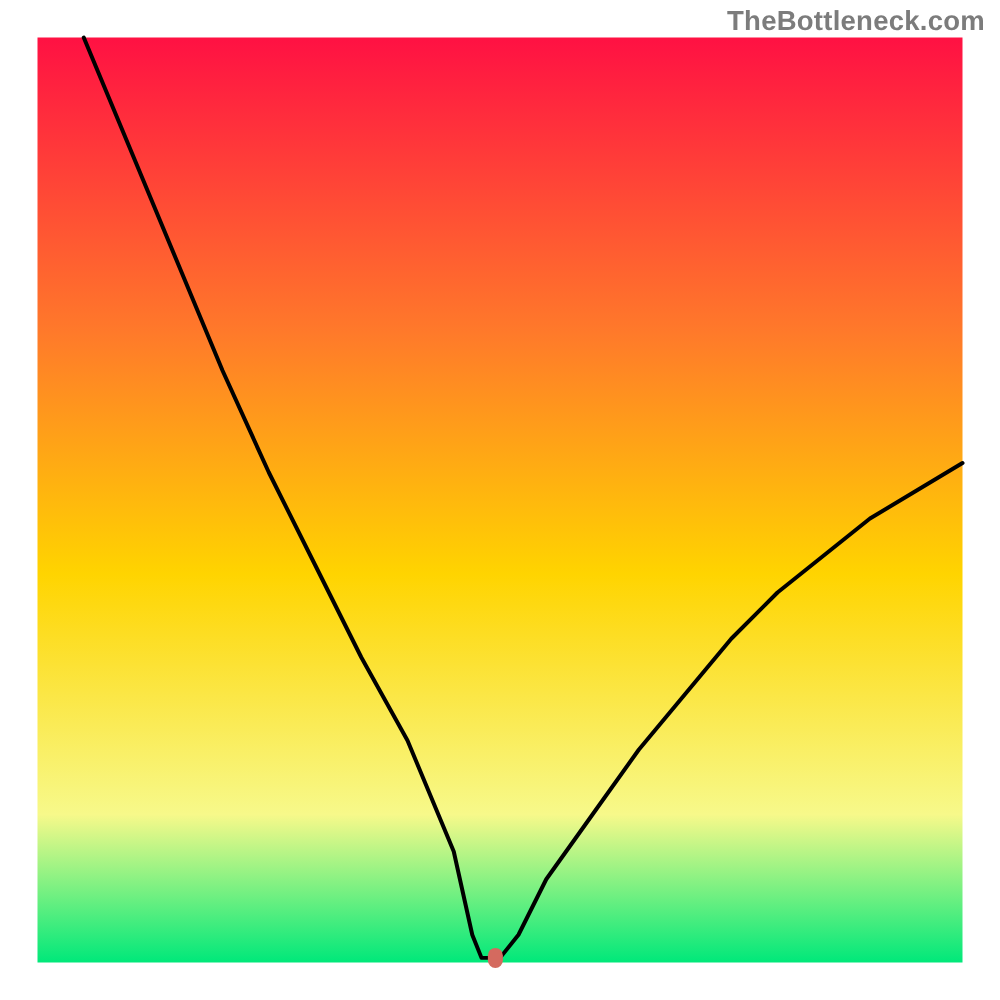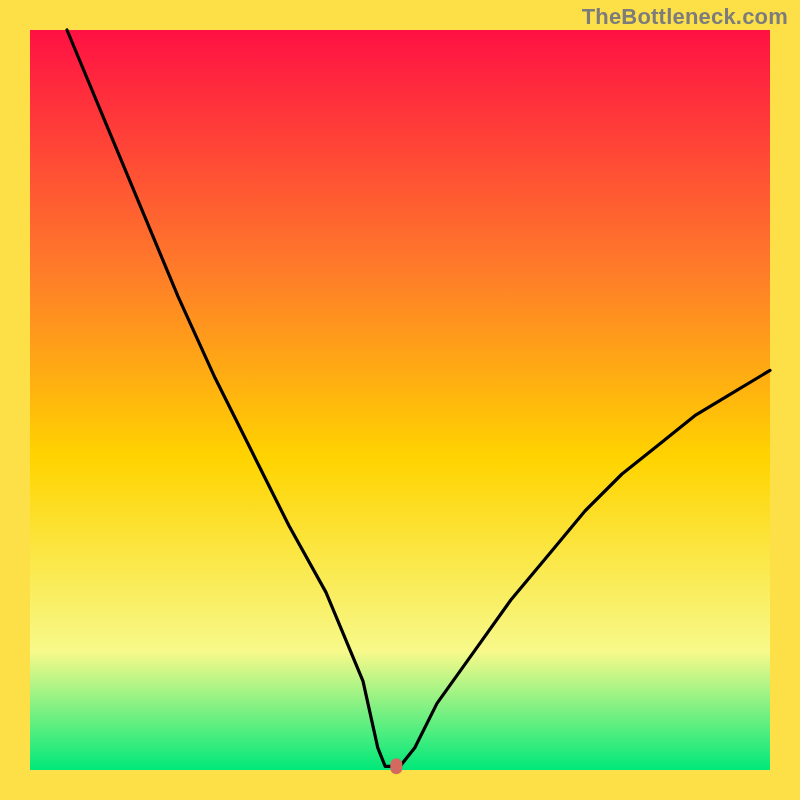--- a/index.html
+++ b/index.html
@@ -7,21 +7,21 @@
     padding: 0;
     width: 800px;
     height: 800px;
     background: #000;
     font-family: Arial, Helvetica, sans-serif;
   }
   .frame {
     position: relative;
     width: 800px;
     height: 800px;
-    background: #fde047;
+    background: #ffffff;
   }
   .watermark {
     position: absolute;
     top: 4px;
     right: 12px;
     color: #7c7c7c;
     font-size: 22px;
     font-weight: 600;
     letter-spacing: 0.2px;
     z-index: 5;

